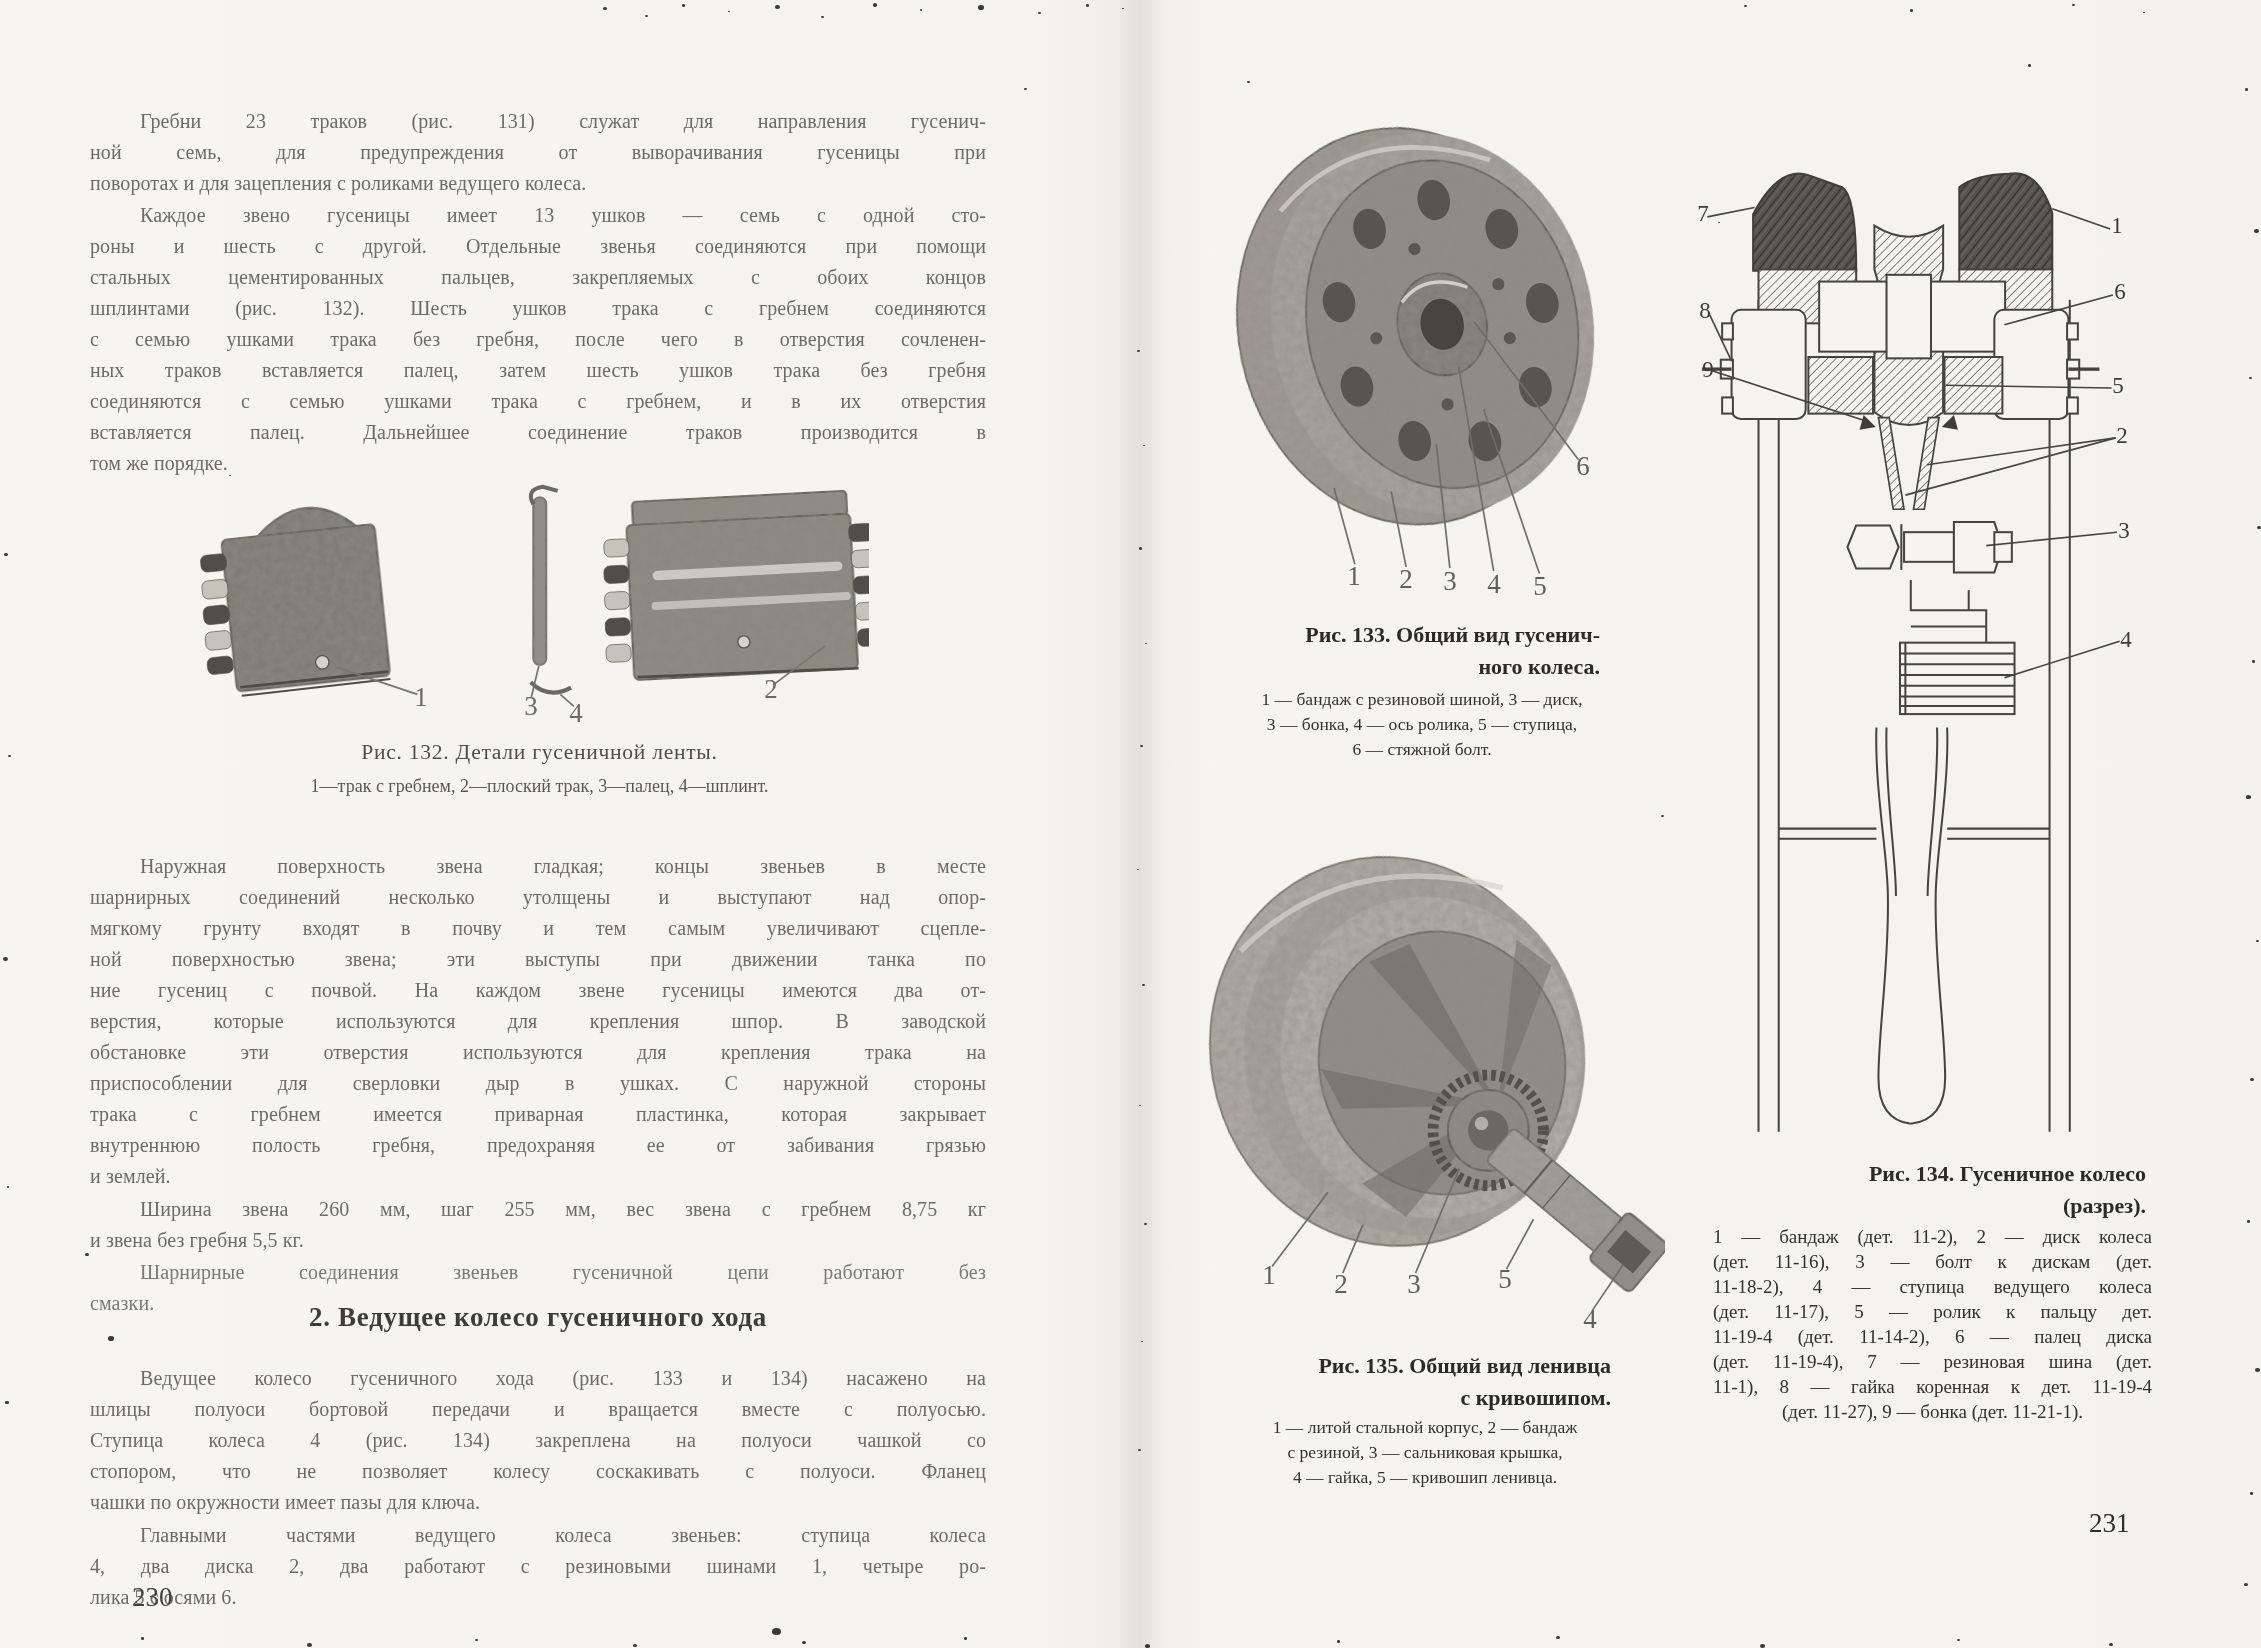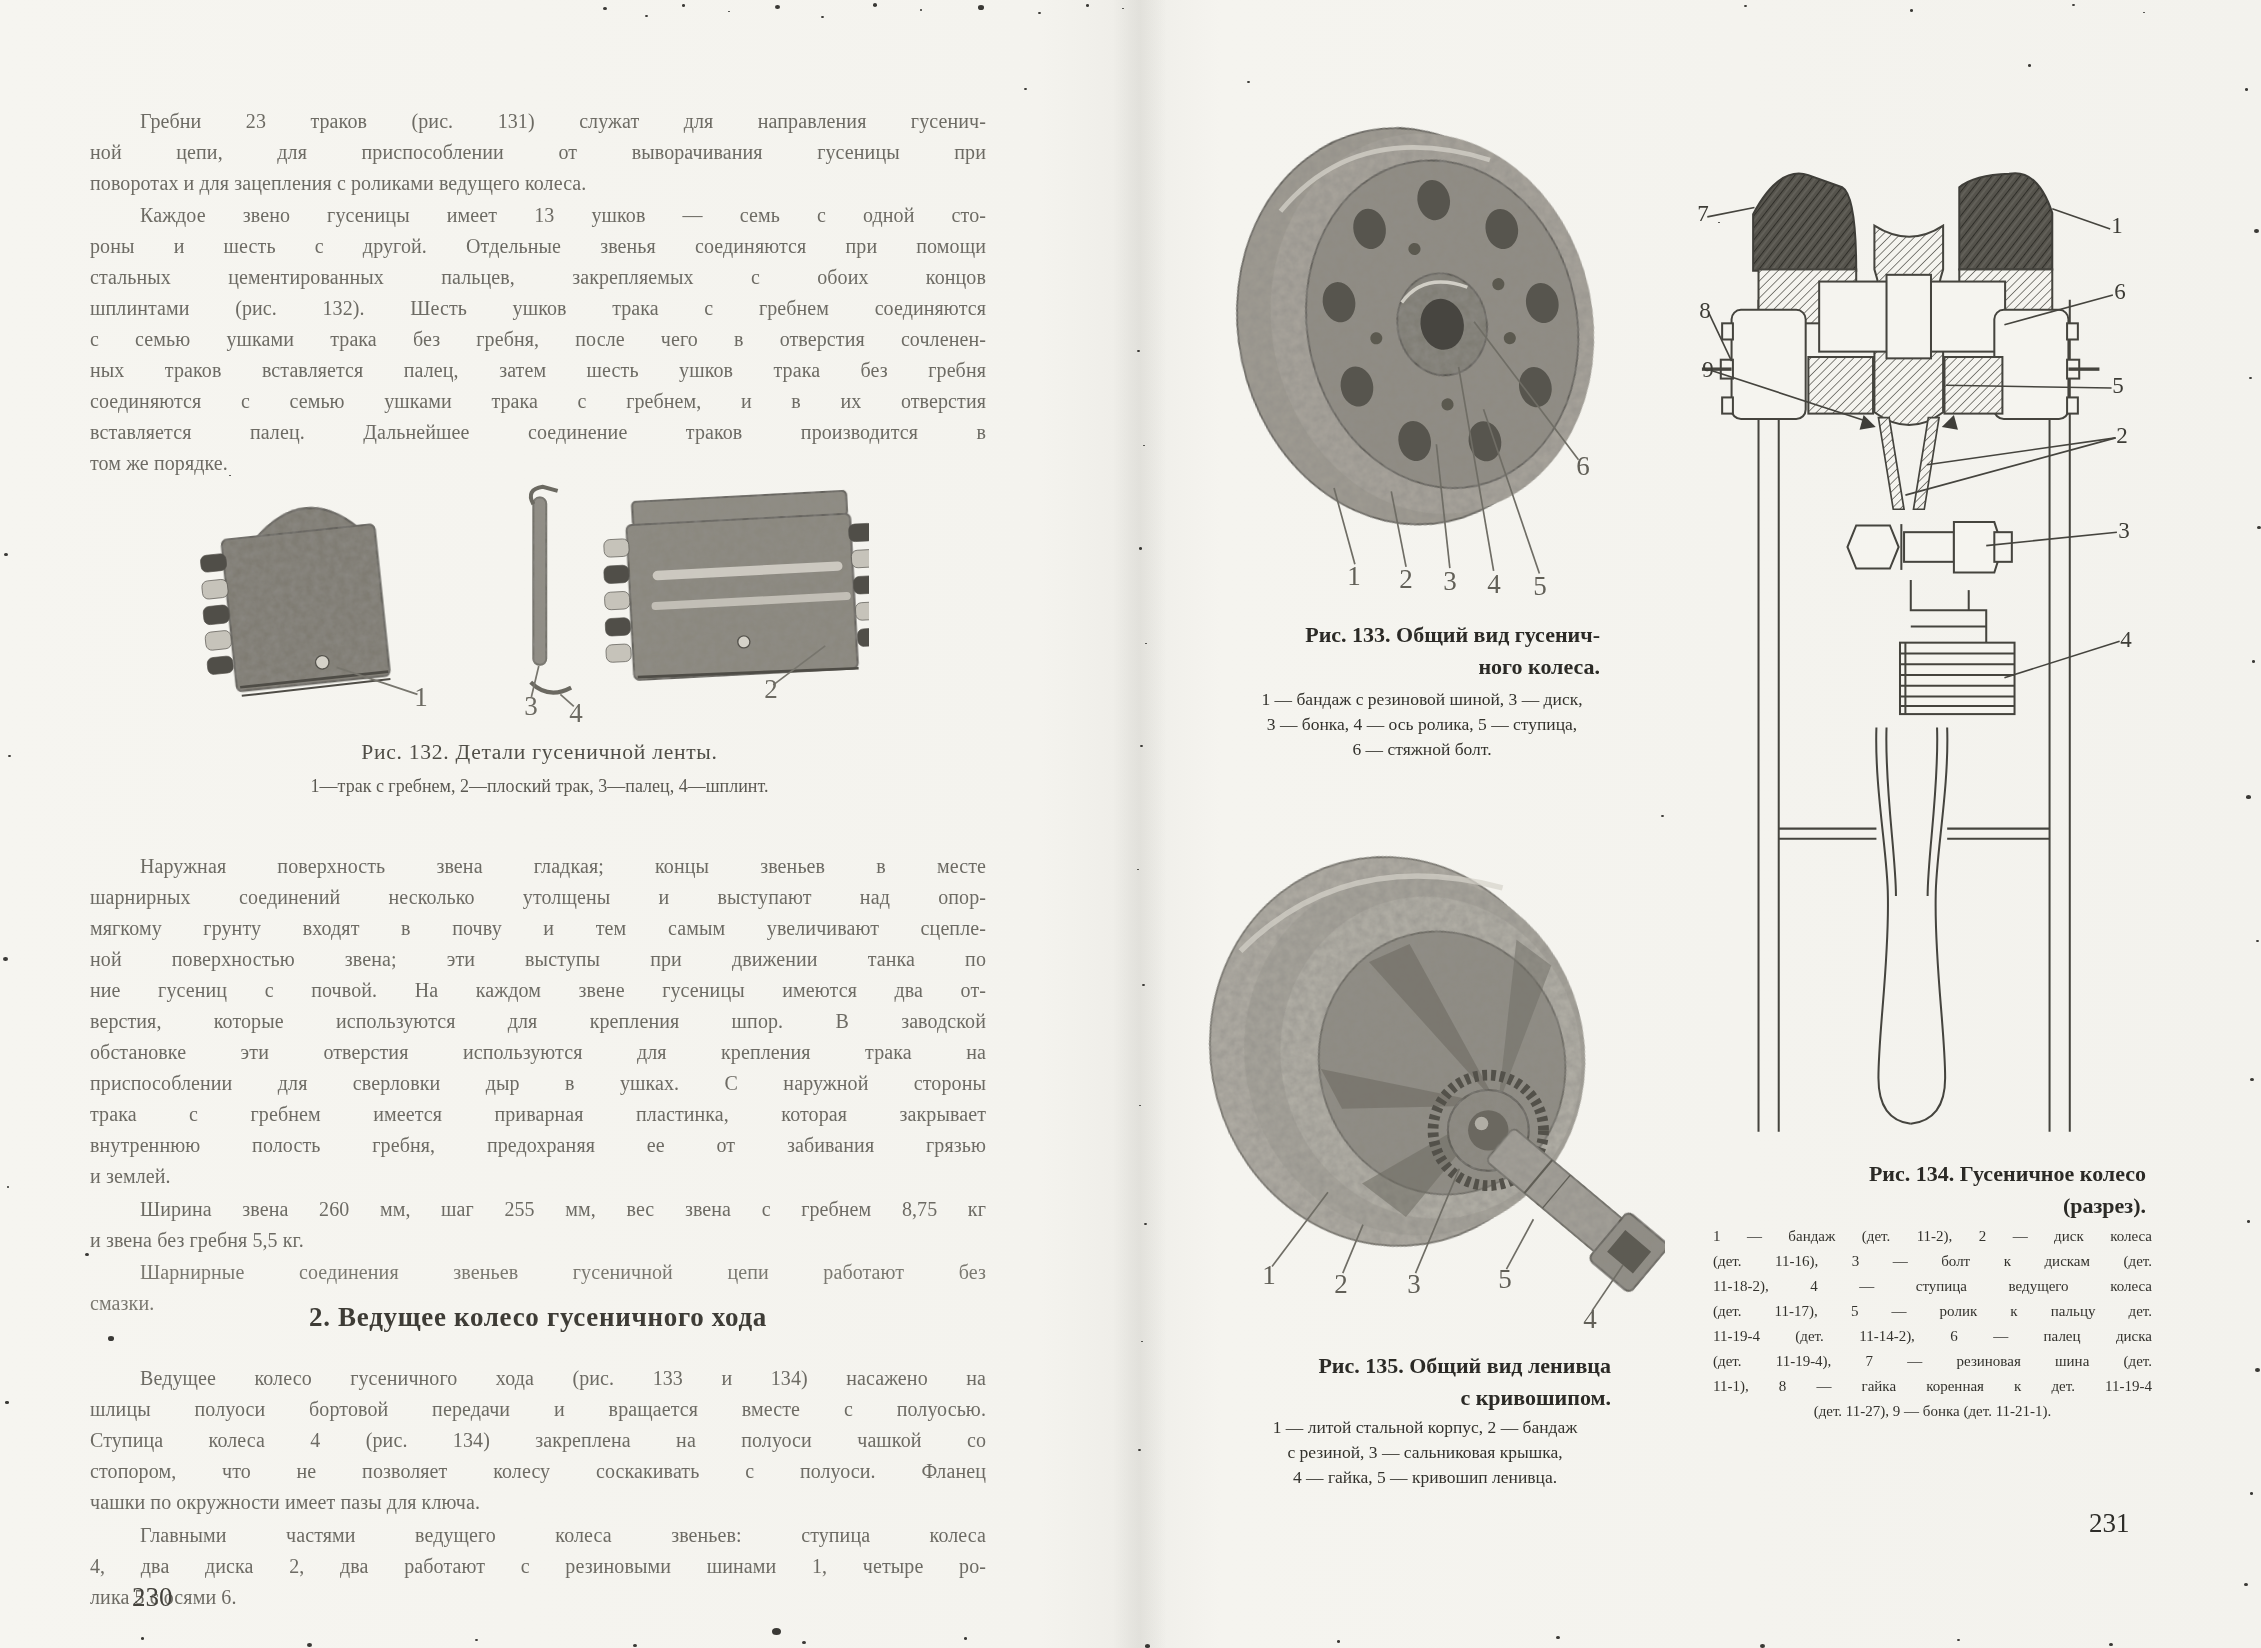--- a/index.html
+++ b/index.html
@@ -25,21 +25,21 @@
   .figleg{position:absolute;color:#343329;font-size:17.5px;line-height:25px;color:#33322d;}
   .figleg.centered .tline{text-align:center;text-align-last:center;}
   .figleg.justified .tline{text-align:justify;text-align-last:justify;}
   .figleg.justified .tline.last{text-align-last:center;}
   .cap132{position:absolute;left:162px;width:755px;top:740px;text-align:center;
           font-size:21.6px;color:#504e47;letter-spacing:0.7px;}
   .leg132{position:absolute;left:135px;width:809px;top:776px;text-align:center;font-size:18px;color:#5a5851;}
   #cap33{left:1243px;width:357px;top:619px;}
   #leg33{left:1223px;width:398px;top:687px;}
   #cap34{left:1715px;width:431px;top:1158px;}
-  #leg34{left:1713px;width:439px;top:1224px;font-size:15px;}
+  #leg34{left:1713px;width:439px;top:1224px;font-size:19px;}
   #cap35{left:1240px;width:371px;top:1350px;}
   #leg35{left:1213px;width:424px;top:1415px;}
   
   .co{position:absolute;transform:translate(-50%,-50%);font-size:27px;color:#615f57;}
   .co.f132{color:#6c6a62;}
   .co.f34{font-size:23px;color:#3d3c36;}
   
   .figsvg{position:absolute;}
   
   .speck{position:absolute;background:#201f1b;border-radius:50%;opacity:.88;}
@@ -69,21 +69,21 @@
     </pattern>
   </defs>
 </svg>
 
 <div class="scan">
   <div class="gutter"></div>
 
   <div>
     <div class="para" style="top:82px">
         <div class="tline">Гребни 23 траков (рис. 131) служат для направления гусенич-</div>
-        <div class="tline">ной цепи, для приспособлении от выворачивания гусеницы при</div>
+        <div class="tline">ной семь, для предупреждения от выворачивания гусеницы при</div>
         <div class="tline last">поворотах и для зацепления с роликами ведущего колеса.</div>
       </div>
     <div class="para" style="top:176px">
         <div class="tline">Каждое звено гусеницы имеет 13 ушков — семь с одной сто-</div>
         <div class="tline">роны и шесть с другой. Отдельные звенья соединяются при помощи</div>
         <div class="tline">стальных цементированных пальцев, закрепляемых с обоих концов</div>
         <div class="tline">шплинтами (рис. 132). Шесть ушков трака с гребнем соединяются</div>
         <div class="tline">с семью ушками трака без гребня, после чего в отверстия сочленен-</div>
         <div class="tline">ных траков вставляется палец, затем шесть ушков трака без гребня</div>
         <div class="tline">соединяются с семью ушками трака с гребнем, и в их отверстия</div>

